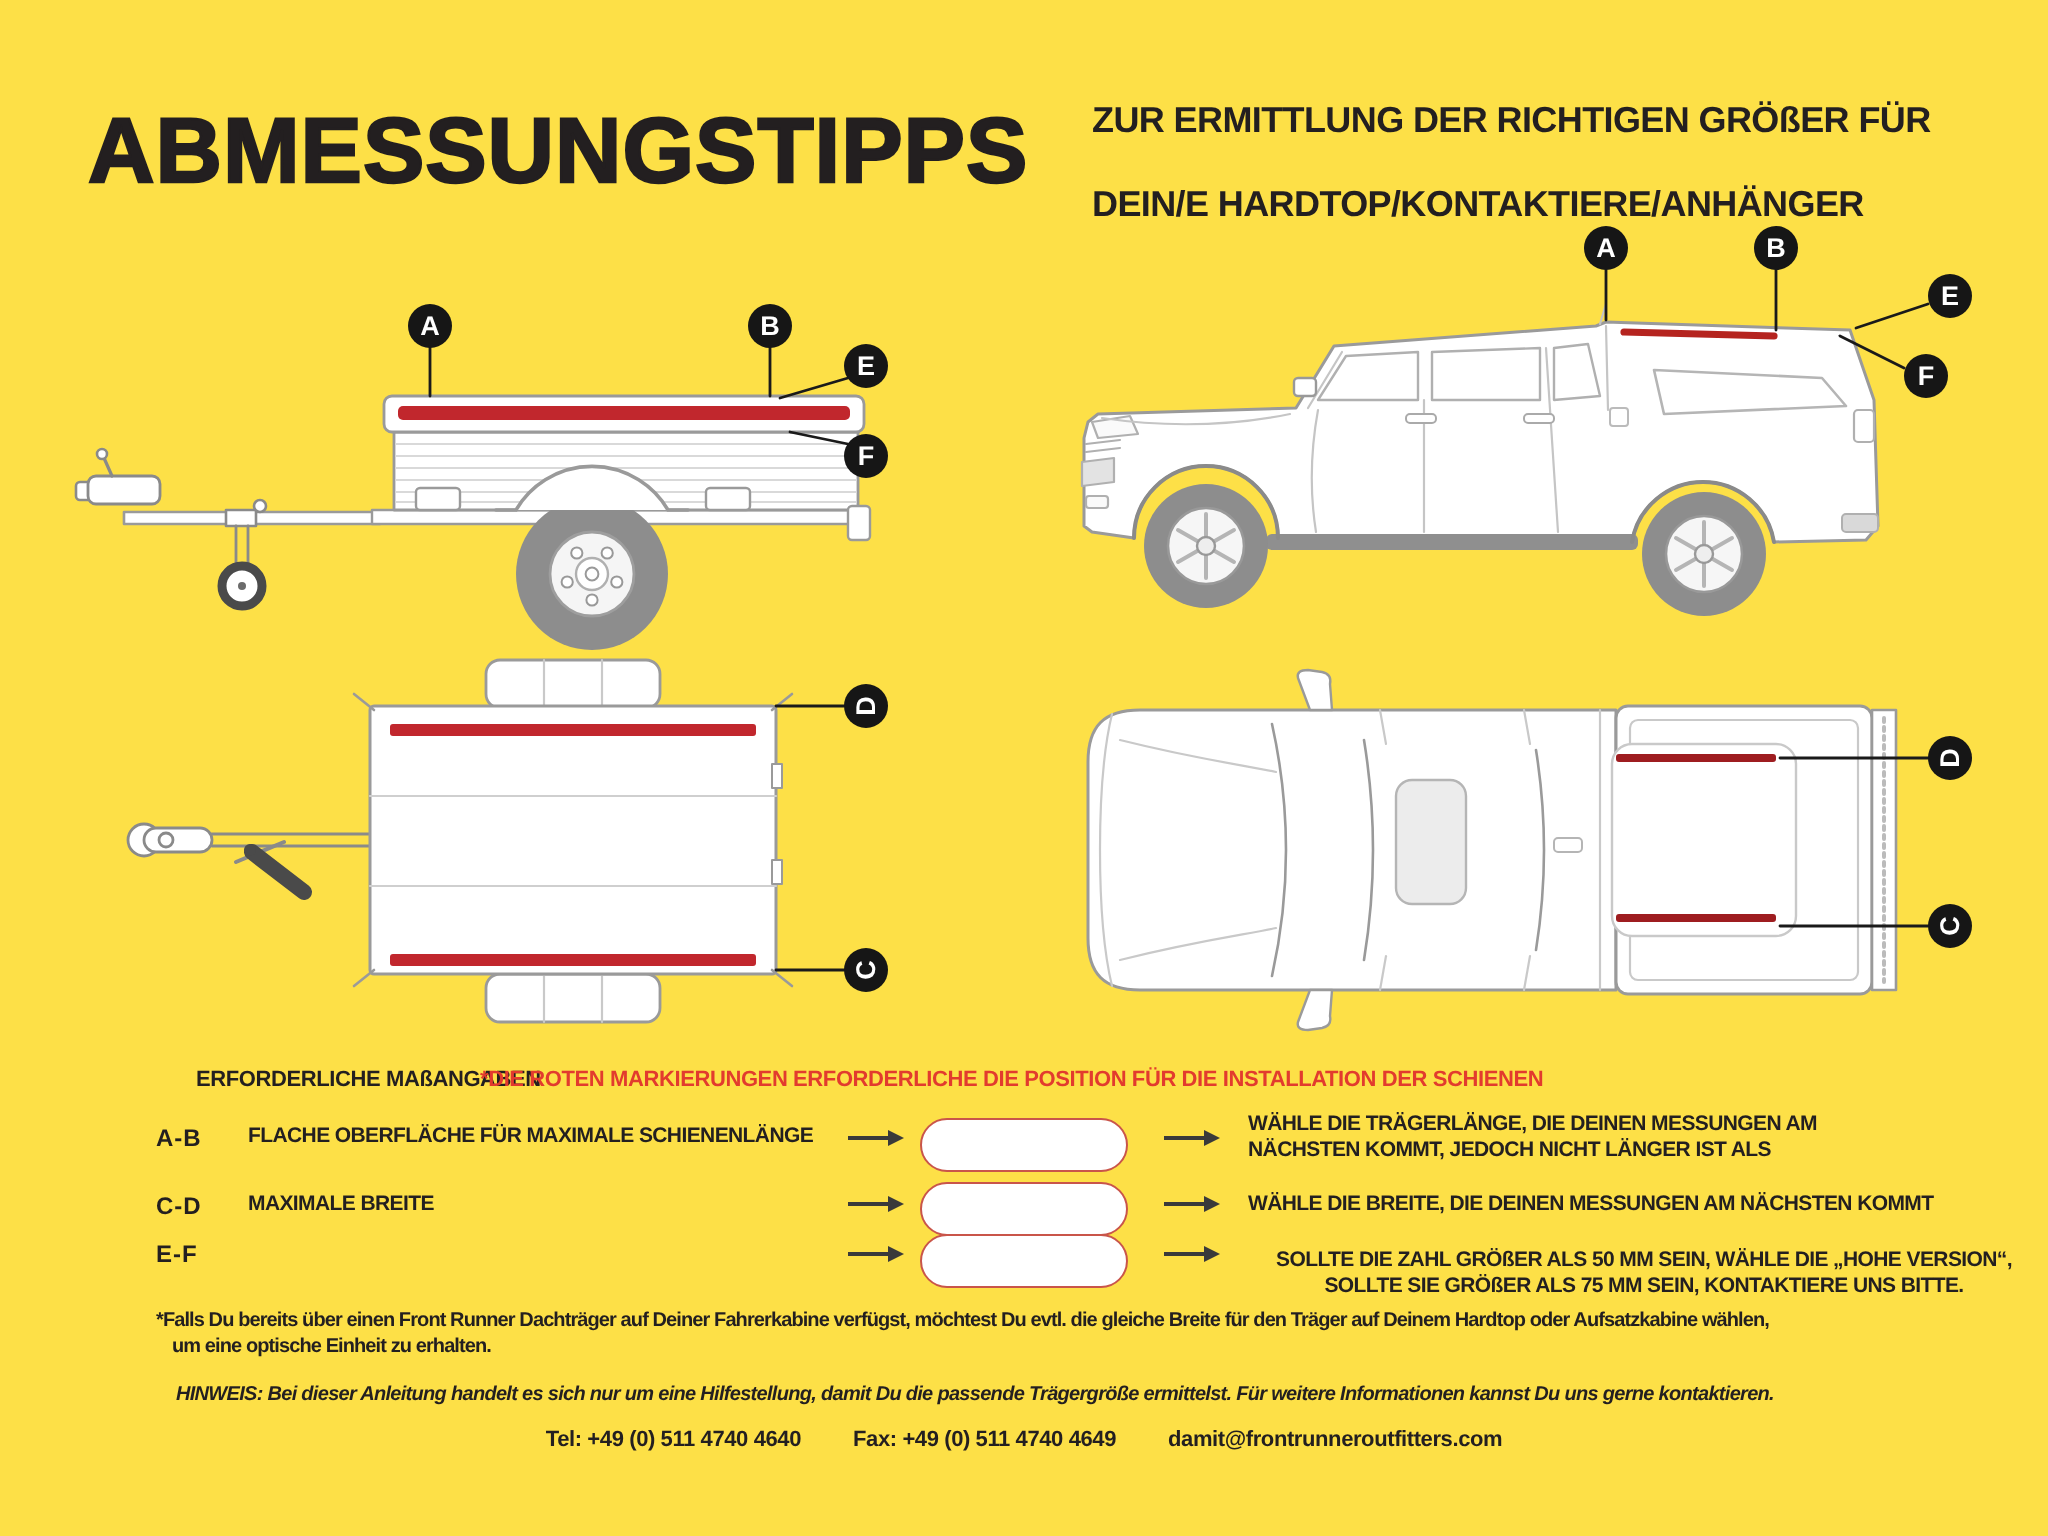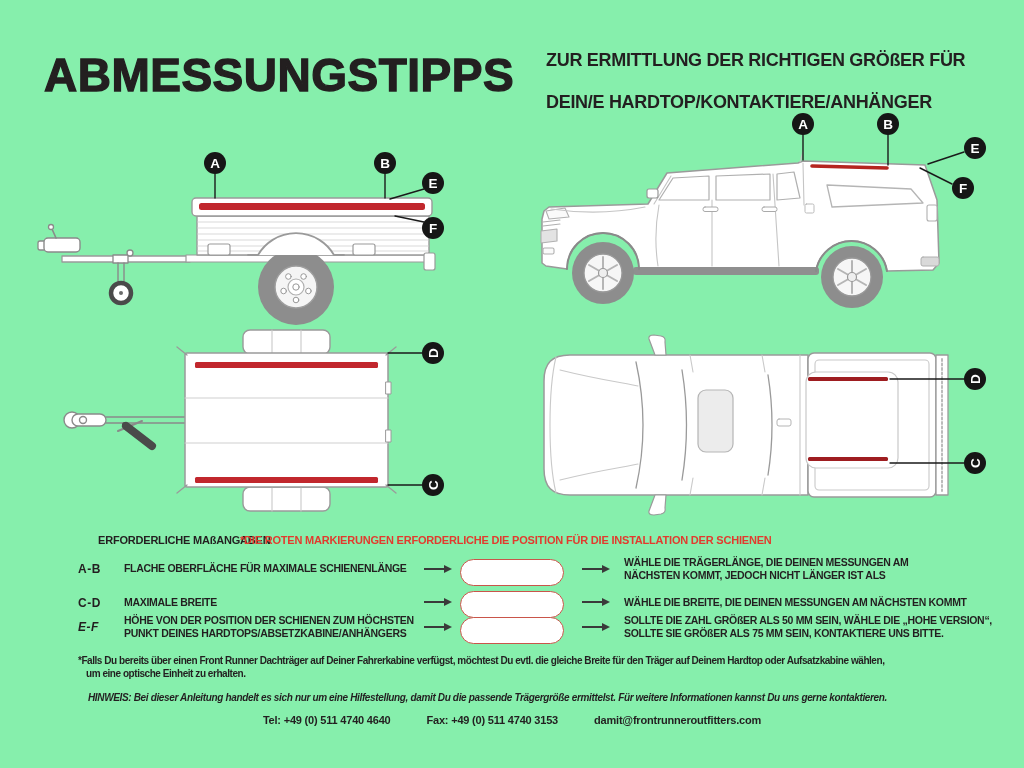--- a/index.html
+++ b/index.html
@@ -1,17 +1,17 @@
 <!DOCTYPE html>
 <html><head>
 <meta charset="utf-8">
 <style>
   html,body { margin:0; padding:0; background:#e8e8e8; }
   .page {
-    position:relative; width:1024px; height:768px; background:#86efac;
+    position:relative; width:1024px; height:768px; background:#fde047;
     font-family:"Liberation Sans", sans-serif; color:#231f20; overflow:hidden;
     margin:0 auto;
   }
   .title {
     position:absolute; left:44px; top:48px; font-size:46px; font-weight:bold;
     letter-spacing:0.5px; color:#231f20; -webkit-text-stroke:1.3px #231f20;
     margin:0; white-space:nowrap;
   }
   .subtitle {
     position:absolute; left:546px; top:50px; font-size:18px; font-weight:bold;
@@ -51,21 +51,21 @@
     position:absolute; left:78px; top:654px; width:940px; font-size:10px;
     font-weight:bold; letter-spacing:-0.45px; line-height:13px; white-space:pre-line;
     padding-left:8px; text-indent:-8px;
   }
   .hinweis {
     position:absolute; left:88px; top:691px; width:940px; font-size:10px;
     font-weight:bold; letter-spacing:-0.35px; line-height:13px;font-style:italic;
   }
   .contact {
     position:absolute; left:0; top:714px; width:1024px; display:flex;
-    justify-content:center; gap:36px; font-size:11px; font-weight:bold;
+    justify-content:center; gap:26px; font-size:11px; font-weight:bold;
     letter-spacing:-0.2px;
   }
   .diagram { position:absolute; }
 </style>
 </head>
 <body>
 
 <div class="page">
 
   <h1 class="title">ABMESSUNGSTIPPS</h1>
@@ -376,39 +376,37 @@
     <div class="pill" style="top:3px;"></div>
     <svg class="arrow" style="left:582px; top:8px;" width="28" height="10">
       <line x1="0" y1="5" x2="20" y2="5" stroke="#3a3a3a" stroke-width="2"></line>
         <polygon points="20,1 28,5 20,9" fill="#3a3a3a"></polygon>
     </svg>
     <div class="result" style="top:0px;">WÄHLE DIE TRÄGERLÄNGE, DIE DEINEN MESSUNGEN AM
 NÄCHSTEN KOMMT, JEDOCH NICHT LÄNGER IST ALS</div>
   </div>
 
   <div class="legend-row" style="top:612px;">
-    <div class="key" style="top:8px;font-style:italic;">E-F</div>
-    <div class="desc" style="top:2px;">HÖHE VON DER POSITION DER SCHIENEN ZUM HÖCHSTEN
-PUNKT DEINES HARDTOPS/ABSETZKABINE/ANHÄNGERS</div>
+    <div class="key" style="top:8px;">E-F</div>
     <svg class="arrow" style="left:424px; top:10px;" width="28" height="10">
       <line x1="0" y1="5" x2="20" y2="5" stroke="#3a3a3a" stroke-width="2"></line>
         <polygon points="20,1 28,5 20,9" fill="#3a3a3a"></polygon>
     </svg>
     <div class="pill" style="top:5px;"></div>
     <svg class="arrow" style="left:582px; top:10px;" width="28" height="10">
       <line x1="0" y1="5" x2="20" y2="5" stroke="#3a3a3a" stroke-width="2"></line>
         <polygon points="20,1 28,5 20,9" fill="#3a3a3a"></polygon>
     </svg>
-    <div class="result" style="top:2px;">SOLLTE DIE ZAHL GRÖßER ALS 50 MM SEIN, WÄHLE DIE „HOHE VERSION“,
+    <div class="result" style="top:12px;text-align:center;">SOLLTE DIE ZAHL GRÖßER ALS 50 MM SEIN, WÄHLE DIE „HOHE VERSION“,
 SOLLTE SIE GRÖßER ALS 75 MM SEIN, KONTAKTIERE UNS BITTE.</div>
   </div>
 
   <div class="footnote">*Falls Du bereits über einen Front Runner Dachträger auf Deiner Fahrerkabine verfügst, möchtest Du evtl. die gleiche Breite für den Träger auf Deinem Hardtop oder Aufsatzkabine wählen,
 um eine optische Einheit zu erhalten.</div>
   <div class="hinweis">HINWEIS: Bei dieser Anleitung handelt es sich nur um eine Hilfestellung, damit Du die passende Trägergröße ermittelst. Für weitere Informationen kannst Du uns gerne kontaktieren.</div>
 
   <div class="contact">
     <span>Tel: +49 (0) 511 4740 4640</span>
-    <span>Fax: +49 (0) 511 4740 3153</span>
+    <span>Fax: +49 (0) 511 4740 4649</span>
     <span>damit@frontrunneroutfitters.com</span>
   </div>
 
 </div>
 
 </body></html>

